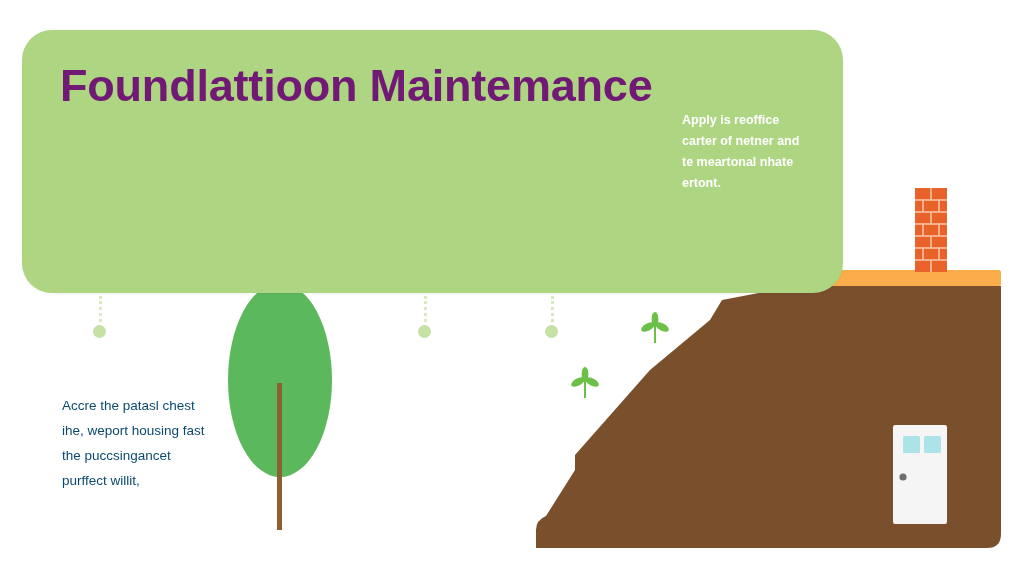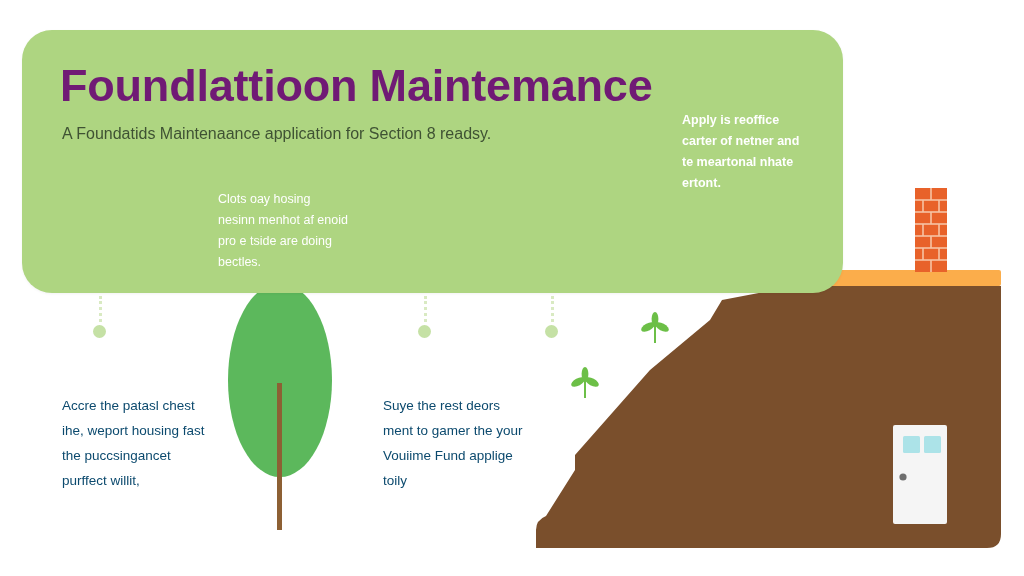--- a/index.html
+++ b/index.html
@@ -201,22 +201,19 @@
   <div class="dot-line" style="left:424px; top:262px; height:32px;"></div>
   <div class="dot-line below" style="left:424px; top:296px; height:26px;"></div>
   <div class="dot-end" style="left:418px; top:325px;"></div>
 
   <div class="dot-line" style="left:551px; top:262px; height:32px;"></div>
   <div class="dot-line below" style="left:551px; top:296px; height:26px;"></div>
   <div class="dot-end" style="left:545px; top:325px;"></div>
 
   <div class="hero-panel">
     <div class="hero-title">Foundlattioon Maintemance</div>
-    <div class="hero-subtitle">A Foundatids Maintenaance application for Section 8 readsy.</div>
   </div>
 
-  <div class="panel-col col-1">Clots oay hosing nesinn menhot af enoid pro e tside are doing bectles.</div>
   <div class="panel-col-right">Apply is reoffice carter of netner and te meartonal nhate ertont.</div>
 
   <div class="ground-note note-left">Accre the patasl chest ihe, weport housing fast the puccsingancet purffect willit,</div>
-  <div class="ground-note note-middle">Suye the rest deors ment to gamer the your Vouiime Fund applige toily</div>
 
 </div>
 
 </body></html>

